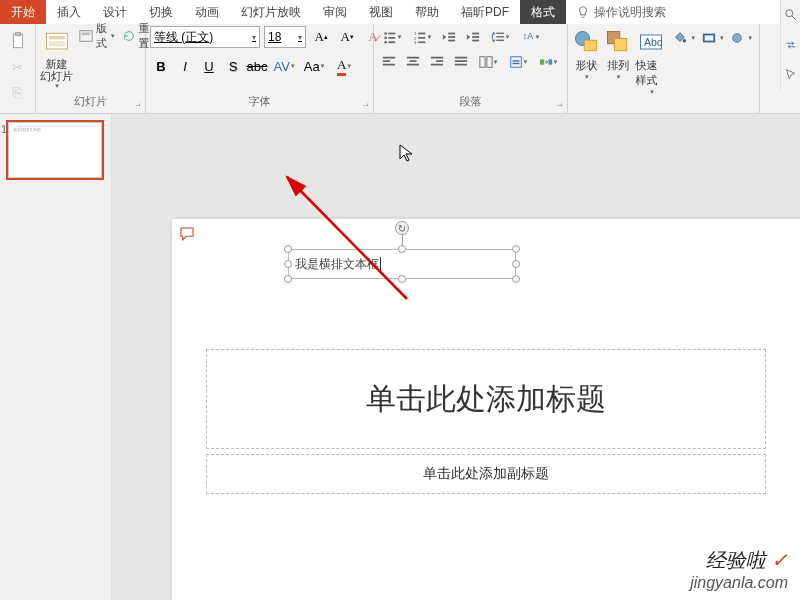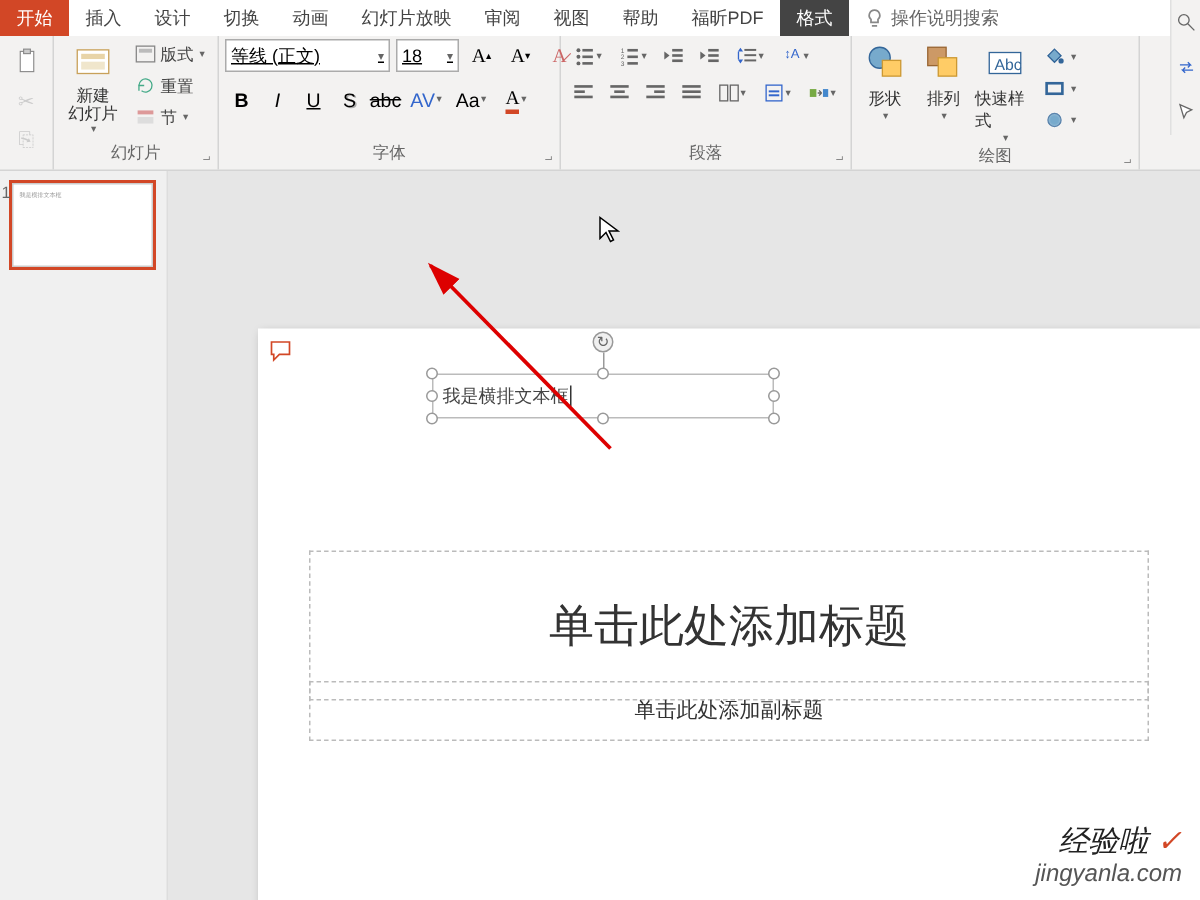--- a/index.html
+++ b/index.html
@@ -14,21 +14,21 @@
   
   .ribbon { height: 90px; background: #f3f2f1; border-bottom: 1px solid #d4d4d4; display: flex; }
   .group { border-right: 1px solid #d4d4d4; padding: 2px 4px; display: flex; flex-direction: column; justify-content: space-between; }
   .group-label { text-align: center; font-size: 11px; color: #666; padding-bottom: 2px; position: relative; }
   .group-label::after { content: "⌐"; position: absolute; right: 1px; bottom: 0px; font-size: 9px; color: #888; transform: scaleX(-1) scaleY(-1); }
   .group-body { display: flex; align-items: flex-start; gap: 3px; flex: 1; }
   
   .big-btn { display: flex; flex-direction: column; align-items: center; justify-content: center; width: 44px; font-size: 11px; color: #333; cursor: pointer; padding-top: 2px; }
   .big-btn svg { width: 28px; height: 28px; margin-bottom: 2px; }
   
-  .stack { display: flex; flex-direction: column; gap: 1px; font-size: 11px; color: #444; }
+  .stack { display: flex; flex-direction: row; gap: 1px; font-size: 11px; color: #444; }
   .stack-item { display: flex; align-items: center; gap: 3px; height: 20px; padding: 0 3px; cursor: pointer; }
   .stack-item svg { width: 14px; height: 14px; flex-shrink: 0; }
   
   .combo { height: 22px; border: 1px solid #ababab; background: #fff; display: flex; align-items: center; padding: 0 3px; font-size: 12px; text-decoration: underline; }
   .combo .caret { margin-left: auto; font-size: 8px; color: #666; }
   .font-row { display: flex; gap: 4px; margin-bottom: 4px; align-items: center; }
   .tool-row { display: flex; gap: 2px; align-items: center; }
   .tool-btn { width: 22px; height: 22px; display: flex; align-items: center; justify-content: center; font-size: 13px; cursor: pointer; }
   .tool-btn.dd { width: 28px; }
   .drop-caret { font-size: 7px; margin-left: 1px; color: #666; }
@@ -48,21 +48,21 @@
   .rotate-handle { position: absolute; left: 50%; top: -28px; transform: translateX(-50%); width: 14px; height: 14px; border-radius: 50%; border: 1px solid #999; background: #f0f0f0; display: flex; align-items: center; justify-content: center; }
   .rotate-handle::after { content: "↻"; font-size: 10px; color: #666; }
   .rotate-line { position: absolute; left: 50%; top: -14px; width: 1px; height: 14px; background: #999; }
   .sel-body { position: absolute; inset: 0; border: 1px solid #bbb; background: #fff; display: flex; align-items: center; padding: 0 6px; font-size: 12px; color: #444; }
   .handle { position: absolute; width: 8px; height: 8px; background: #fff; border: 1px solid #999; border-radius: 50%; }
   .h-tl { left:-4px; top:-4px;} .h-tr{right:-4px;top:-4px;} .h-bl{left:-4px;bottom:-4px;} .h-br{right:-4px;bottom:-4px;}
   .h-l{left:-4px;top:50%;transform:translateY(-50%);} .h-r{right:-4px;top:50%;transform:translateY(-50%);}
   .h-t{top:-4px;left:50%;transform:translateX(-50%);} .h-b{bottom:-4px;left:50%;transform:translateX(-50%);}
   
   .placeholder { position: absolute; border: 1px dashed #bbb; display: flex; align-items: center; justify-content: center; color: #333; }
-  .title-ph { left: 34px; top: 148px; width: 560px; height: 100px; font-size: 30px; font-weight: 300; }
+  .title-ph { left: 34px; top: 130px; width: 560px; height: 100px; font-size: 30px; font-weight: 300; }
   .subtitle-ph { left: 34px; top: 235px; width: 560px; height: 40px; font-size: 14px; }
   
   .arrow-svg { position: absolute; left: 165px; top: 55px; pointer-events: none; }
   .cursor-svg { position: absolute; left: 286px; top: 29px; pointer-events: none; }
   
   .watermark { position: absolute; right: 12px; bottom: 8px; text-align: right; }
   .watermark .cn { font-size: 20px; font-weight: normal; color: #222; font-style: italic; }
   .watermark .cn .chk { color: #d24726; }
   .watermark .en { font-size: 16px; color: #555; font-style: italic; }
   
@@ -345,21 +345,20 @@
           </div>
         <div class="stack-item">
             <svg viewBox="0 0 16 16">
               <circle cx="8" cy="8" r="5" fill="#7ac" stroke="#369"></circle>
               <circle cx="8" cy="8" r="5" fill="none" stroke="#fff" stroke-width="0.5" filter="blur(1px)"></circle>
             </svg>
             <span class="drop-caret">▾</span>
           </div>
       </div>
     </div>
-    <div class="group-label">绘图</div>
   </div>
 
   <div class="edit-pane">
     <svg width="14" height="14" viewBox="0 0 16 16">
         <circle cx="6" cy="6" r="4" fill="none" stroke="#666"></circle>
         <path d="M9 9l5 5" stroke="#666"></path>
       </svg>
     <svg width="14" height="14" viewBox="0 0 16 16">
         <path d="M3 6h8l-2-2m2 2l-2 2M13 10H5l2 2m-2-2l2-2" stroke="#36c" fill="none"></path>
       </svg>

